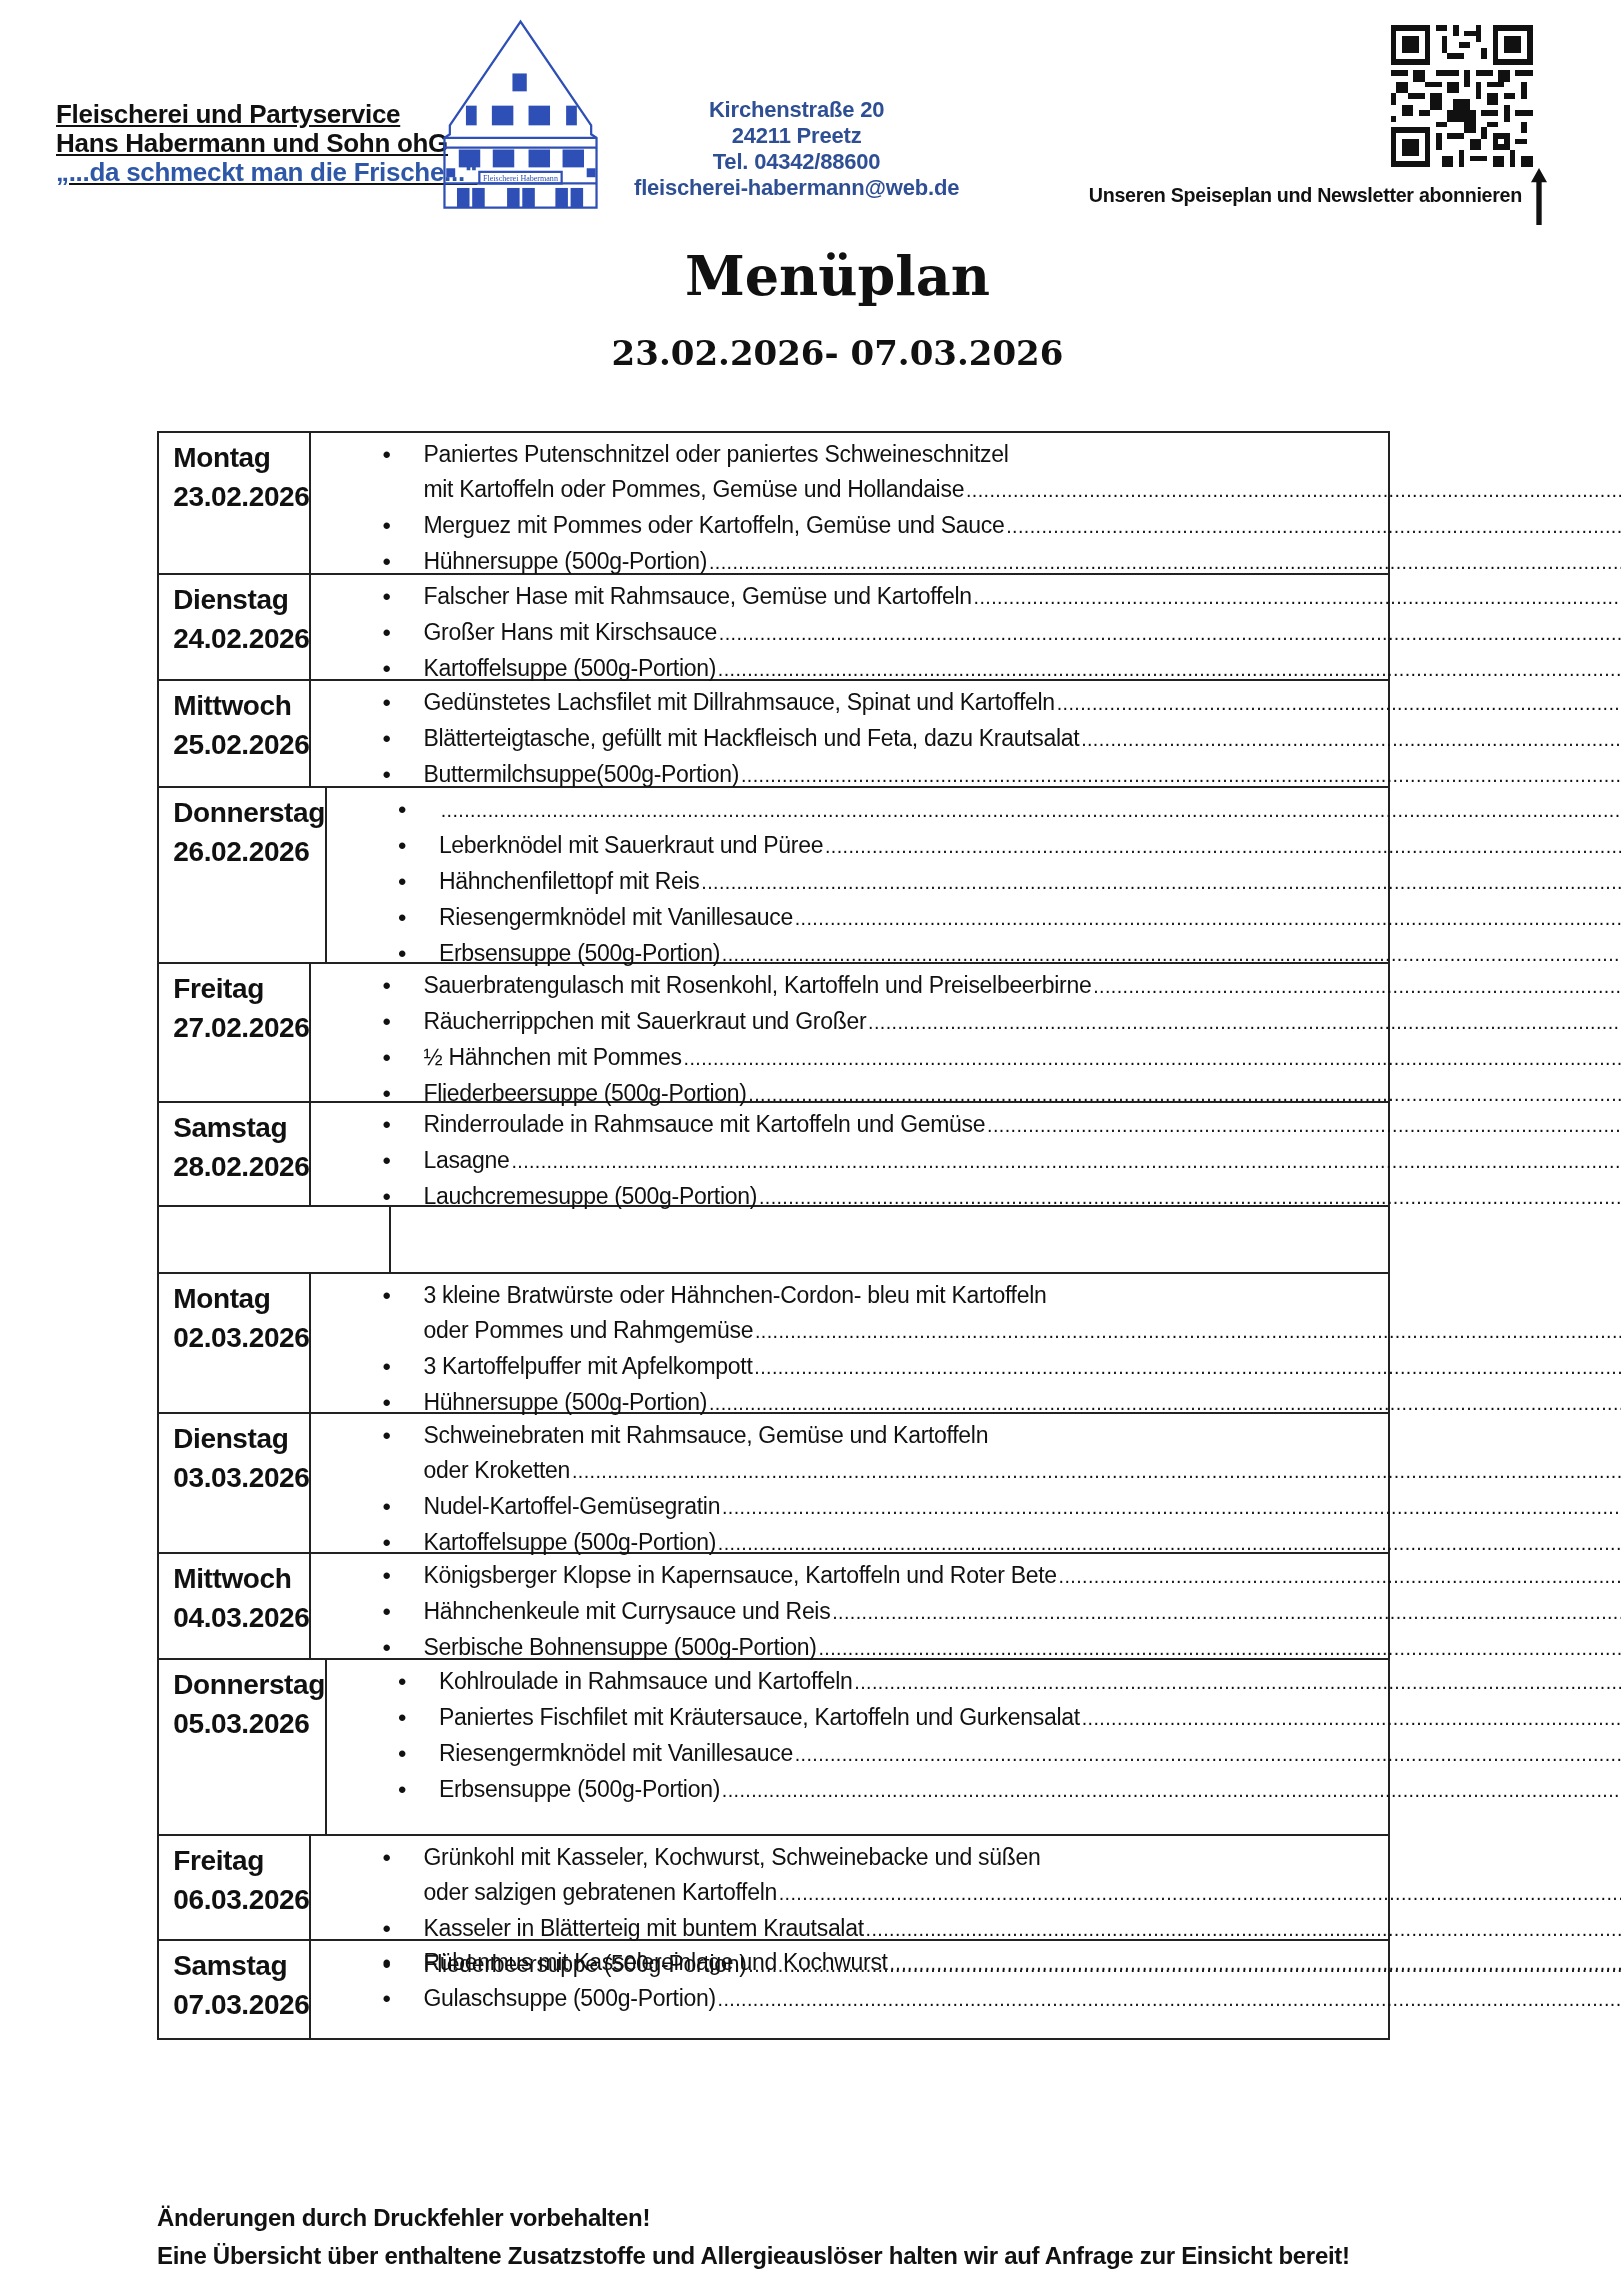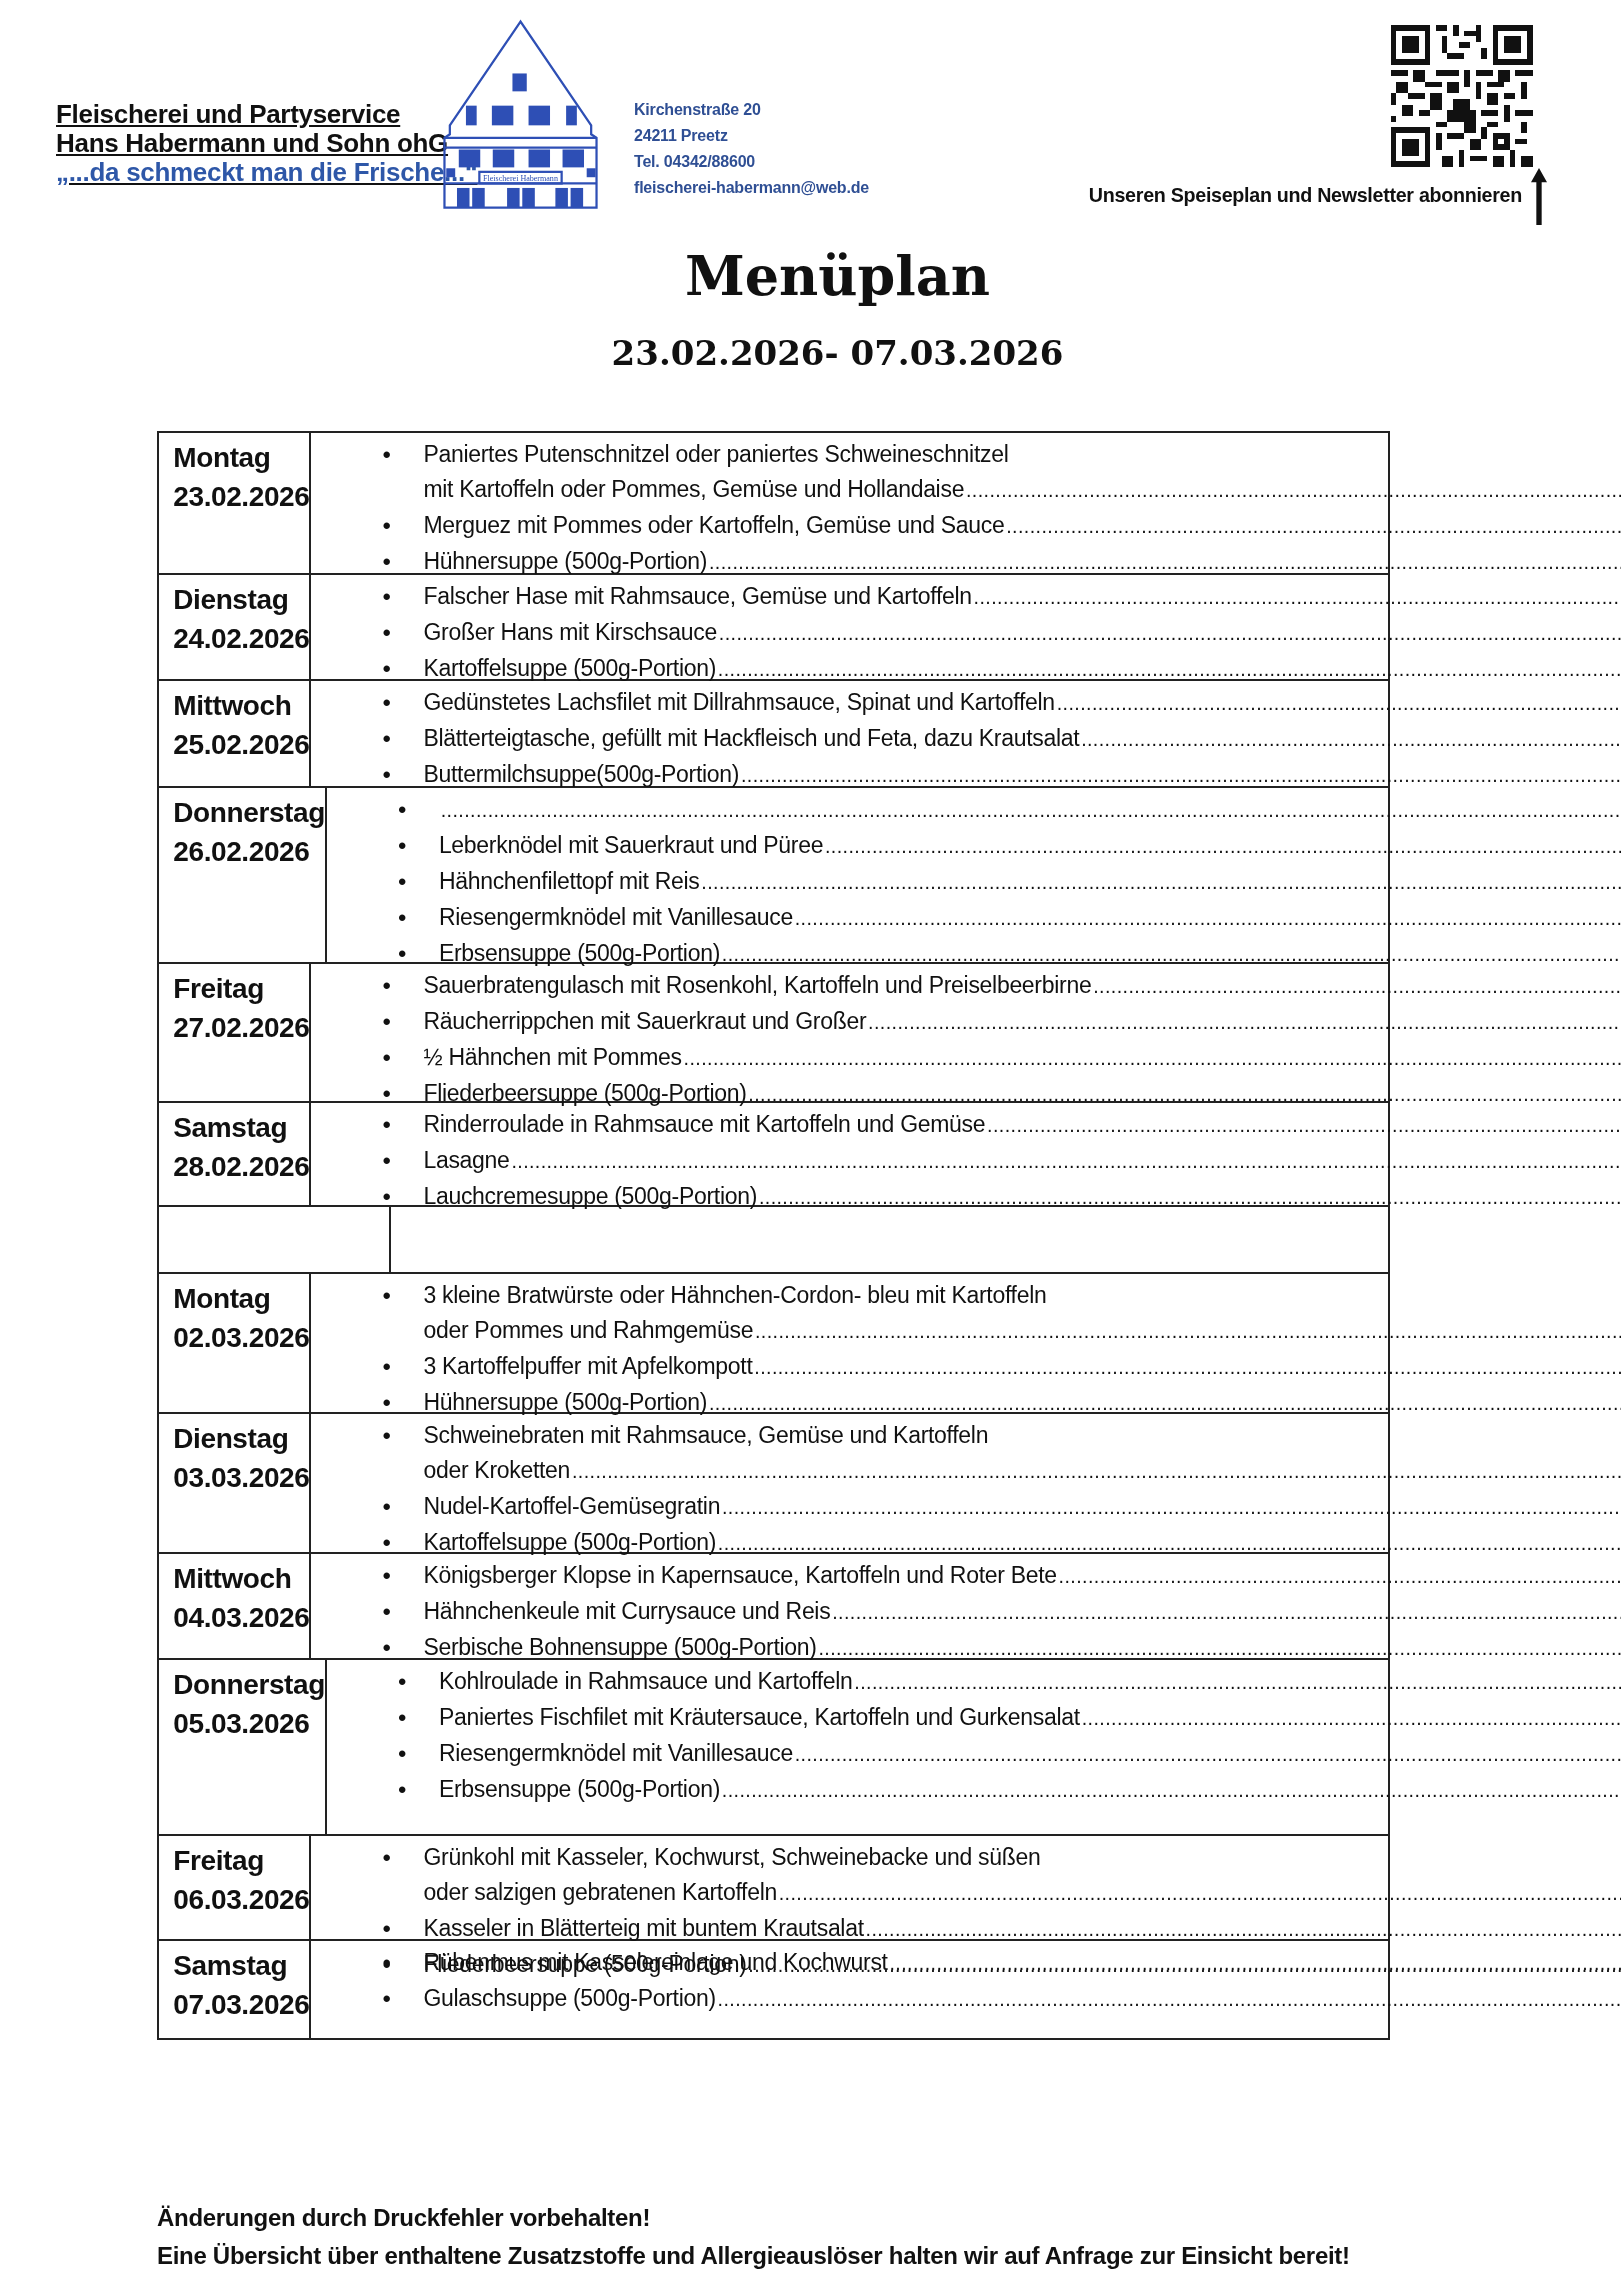--- a/index.html
+++ b/index.html
@@ -4,21 +4,21 @@
 <style>
   * { box-sizing: border-box; margin: 0; padding: 0; }
   html, body { width: 1621px; height: 2293px; background: #ffffff; overflow: hidden; }
   body { position: relative; font-family: "Liberation Sans", sans-serif; color: #111; }
 
   .company { position: absolute; left: 56px; top: 100px; font-family: "Liberation Sans", sans-serif; font-weight: bold; font-size: 26px; line-height: 29px; color: #111; letter-spacing: -0.3px; text-decoration: underline; }
   .company .slogan { color: #2e57a8; }
 
   .logo { position: absolute; left: 439px; top: 18px; width: 163px; height: 195px; }
 
-  .address { position: absolute; left: 634px; top: 97px; font-size: 16px; line-height: 26px; color: #2f4f94; font-weight: bold; letter-spacing: -0.2px; }
+  .address { position: absolute; left: 634px; top: 97px; font-size: 22px; line-height: 26px; color: #2f4f94; font-weight: bold; letter-spacing: -0.2px; text-align: center; }
 
   .qr { position: absolute; left: 1388px; top: 25px; width: 147px; height: 142px; }
   .newsletter { position: absolute; right: 99px; top: 184px; font-size: 19.7px; font-weight: bold; color: #111; letter-spacing: -0.3px; }
   .arrow { position: absolute; left: 1531px; top: 168px; width: 16px; height: 57px; }
 
   .title { position: absolute; left: 0; width: 1675px; top: 244px; text-align: center; font-family: "DejaVu Serif", serif; font-weight: bold; font-size: 54px; color: #111; }
   .daterange { position: absolute; left: 0; width: 1675px; top: 333px; text-align: center; font-family: "DejaVu Serif", serif; font-weight: bold; font-size: 34px; color: #111; }
 
   .menu-table { position: absolute; left: 157px; top: 431px; width: 1233px; border: 2.2px solid #222; }
   .row { display: flex; border-top: 2.2px solid #222; }

